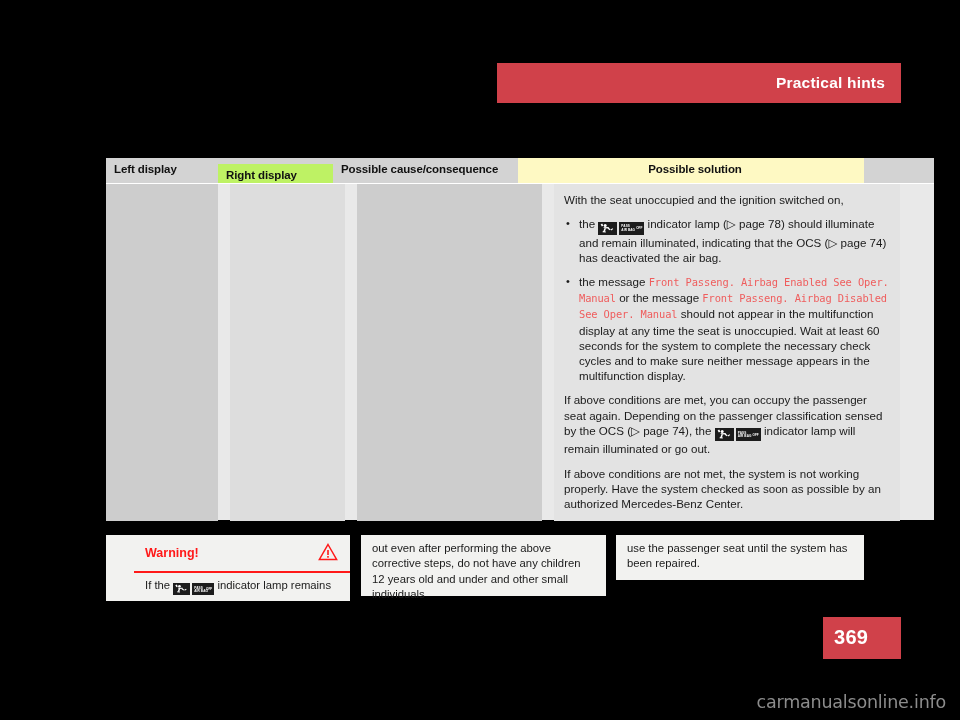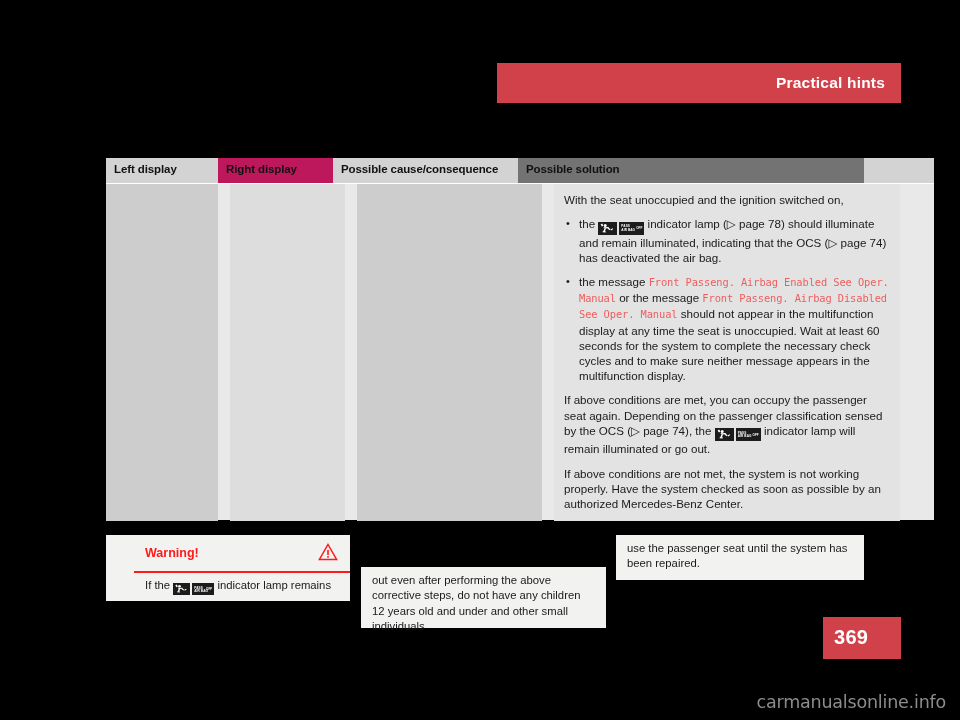--- a/index.html
+++ b/index.html
@@ -71,22 +71,22 @@
   .col4 { width: 346px; flex: 0 0 346px; }
 
   .td { box-sizing: border-box; }
   .body-c1 { background: #cdcdcd; }
   .body-c2 { background: #dddddd; }
   .body-c3 { background: #cdcdcd; }
   .body-c4 {
     background: #e3e3e3;
     padding: 8px 10px 6px 10px;
   }
-  .head-c2 { background: #be185d; }
-  .head-c4 { background: #737373; }
+  .head-c2 { background: #bef264; margin-top: 6px; }
+  .head-c4 { background: #fef9c3; text-align: center; }
 
   
   .sol-p {
     font-size: 11.6px;
     line-height: 15.2px;
     color: #1a1a1a;
     margin: 0 0 9px 0;
   }
   .sol-list {
     list-style: none;
@@ -198,21 +198,20 @@
     font-size: 11.3px;
     line-height: 15px;
     color: #1a1a1a;
   }
   #mid-box {
     left: 361px;
     top: 535px;
     width: 245px;
     height: 61px;
     padding: 6px 11px 2px 11px;
-    margin-top: 32px;
   }
   #right-box {
     left: 616px;
     top: 535px;
     width: 248px;
     height: 45px;
     padding: 6px 11px 8px 11px;
   }
   .box-text {
     font-size: 11.3px;

